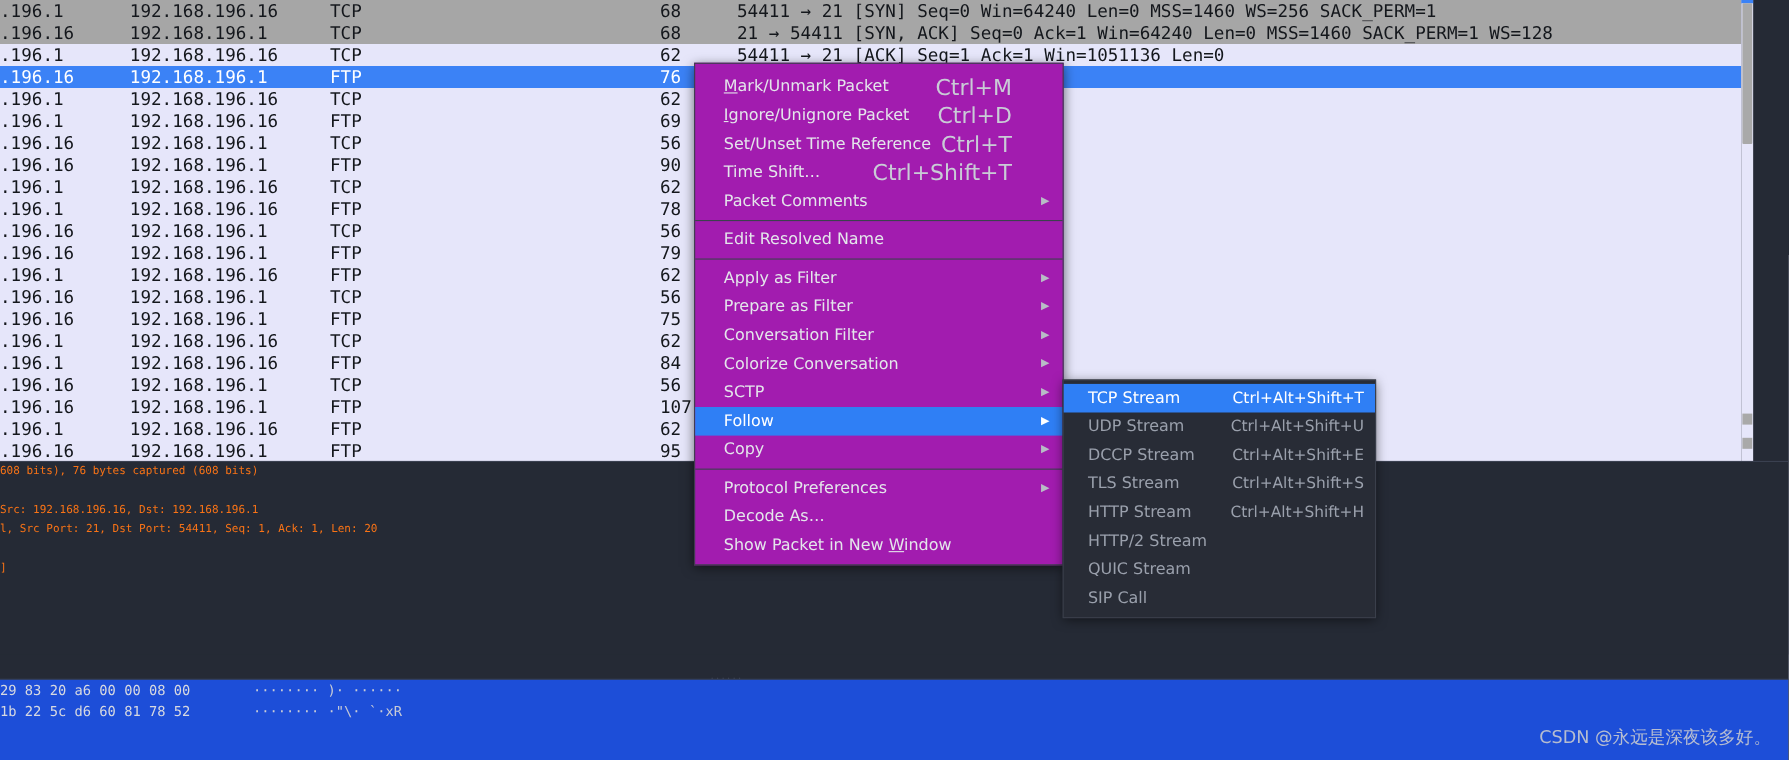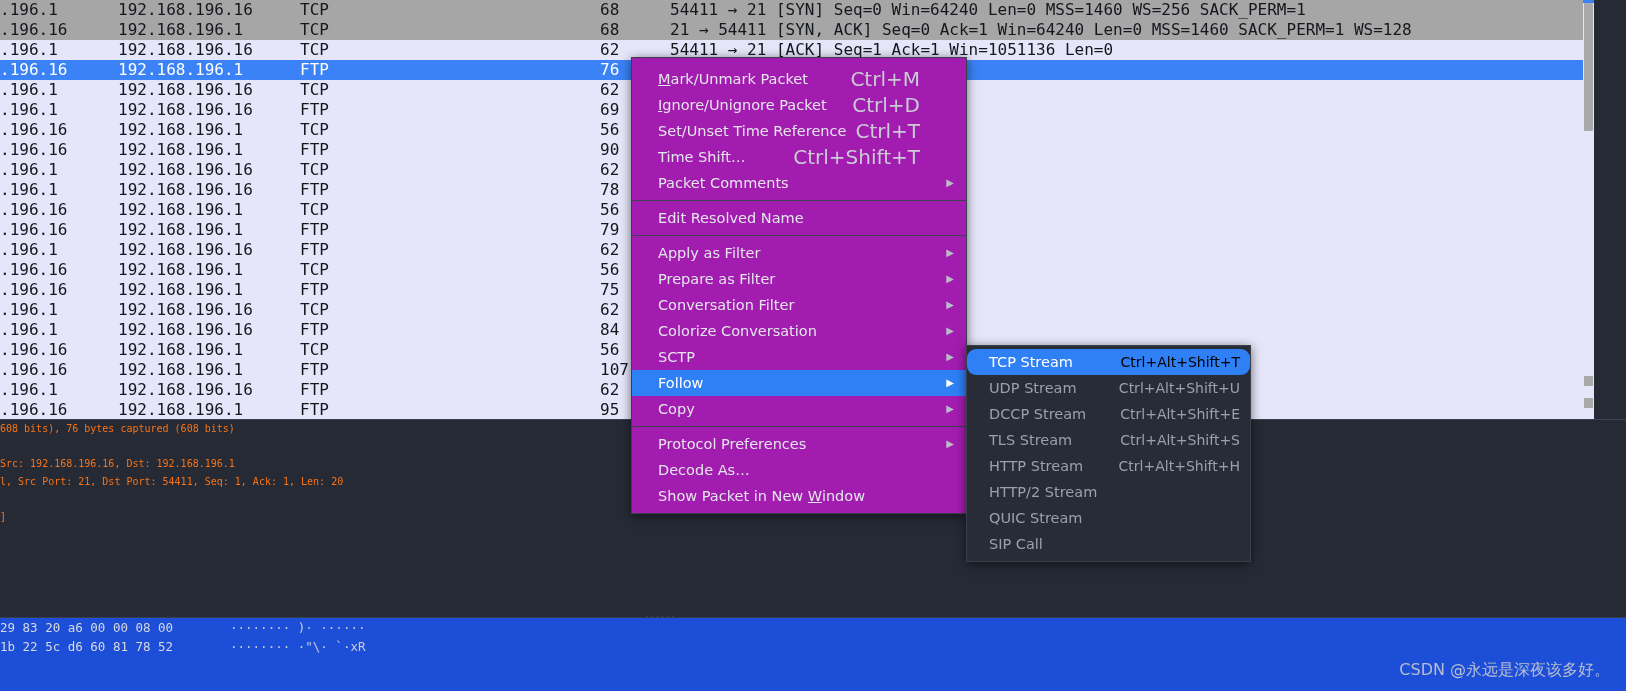--- a/index.html
+++ b/index.html
@@ -108,25 +108,24 @@
     background:#282c36;border:1px solid #3a3f4b;
     box-shadow:0 2px 10px rgba(0,0,0,.55);
     padding:3px 0 4px 0;
     z-index:60;
   }
   .smi{
     position:relative;height:26px;line-height:26px;
     color:#9aa0ac;font-size:14.5px;
     padding:0 10px 0 22px;white-space:nowrap;
     font-family:"DejaVu Sans", sans-serif;
-    border-radius:9px;
   }
   .smi.hl{background:#2f7ff5;color:#ffffff;}
   .smi .smi-sc{position:absolute;right:10px;top:0;color:#9aa0ac;font-size:14px;}
-  .smi.hl .smi-sc{color:#000000;}
+  .smi.hl .smi-sc{color:#ffffff;}
 </style>
 </head>
 <body>
 
 <div id="root">
 
   <div id="packet-list">
       <div class="prow gray" style="top: 0px; position: absolute; left: 0px; width: 1583px;">
         <span class="c-src">.196.1</span>
         <span class="c-dst">192.168.196.16</span>

